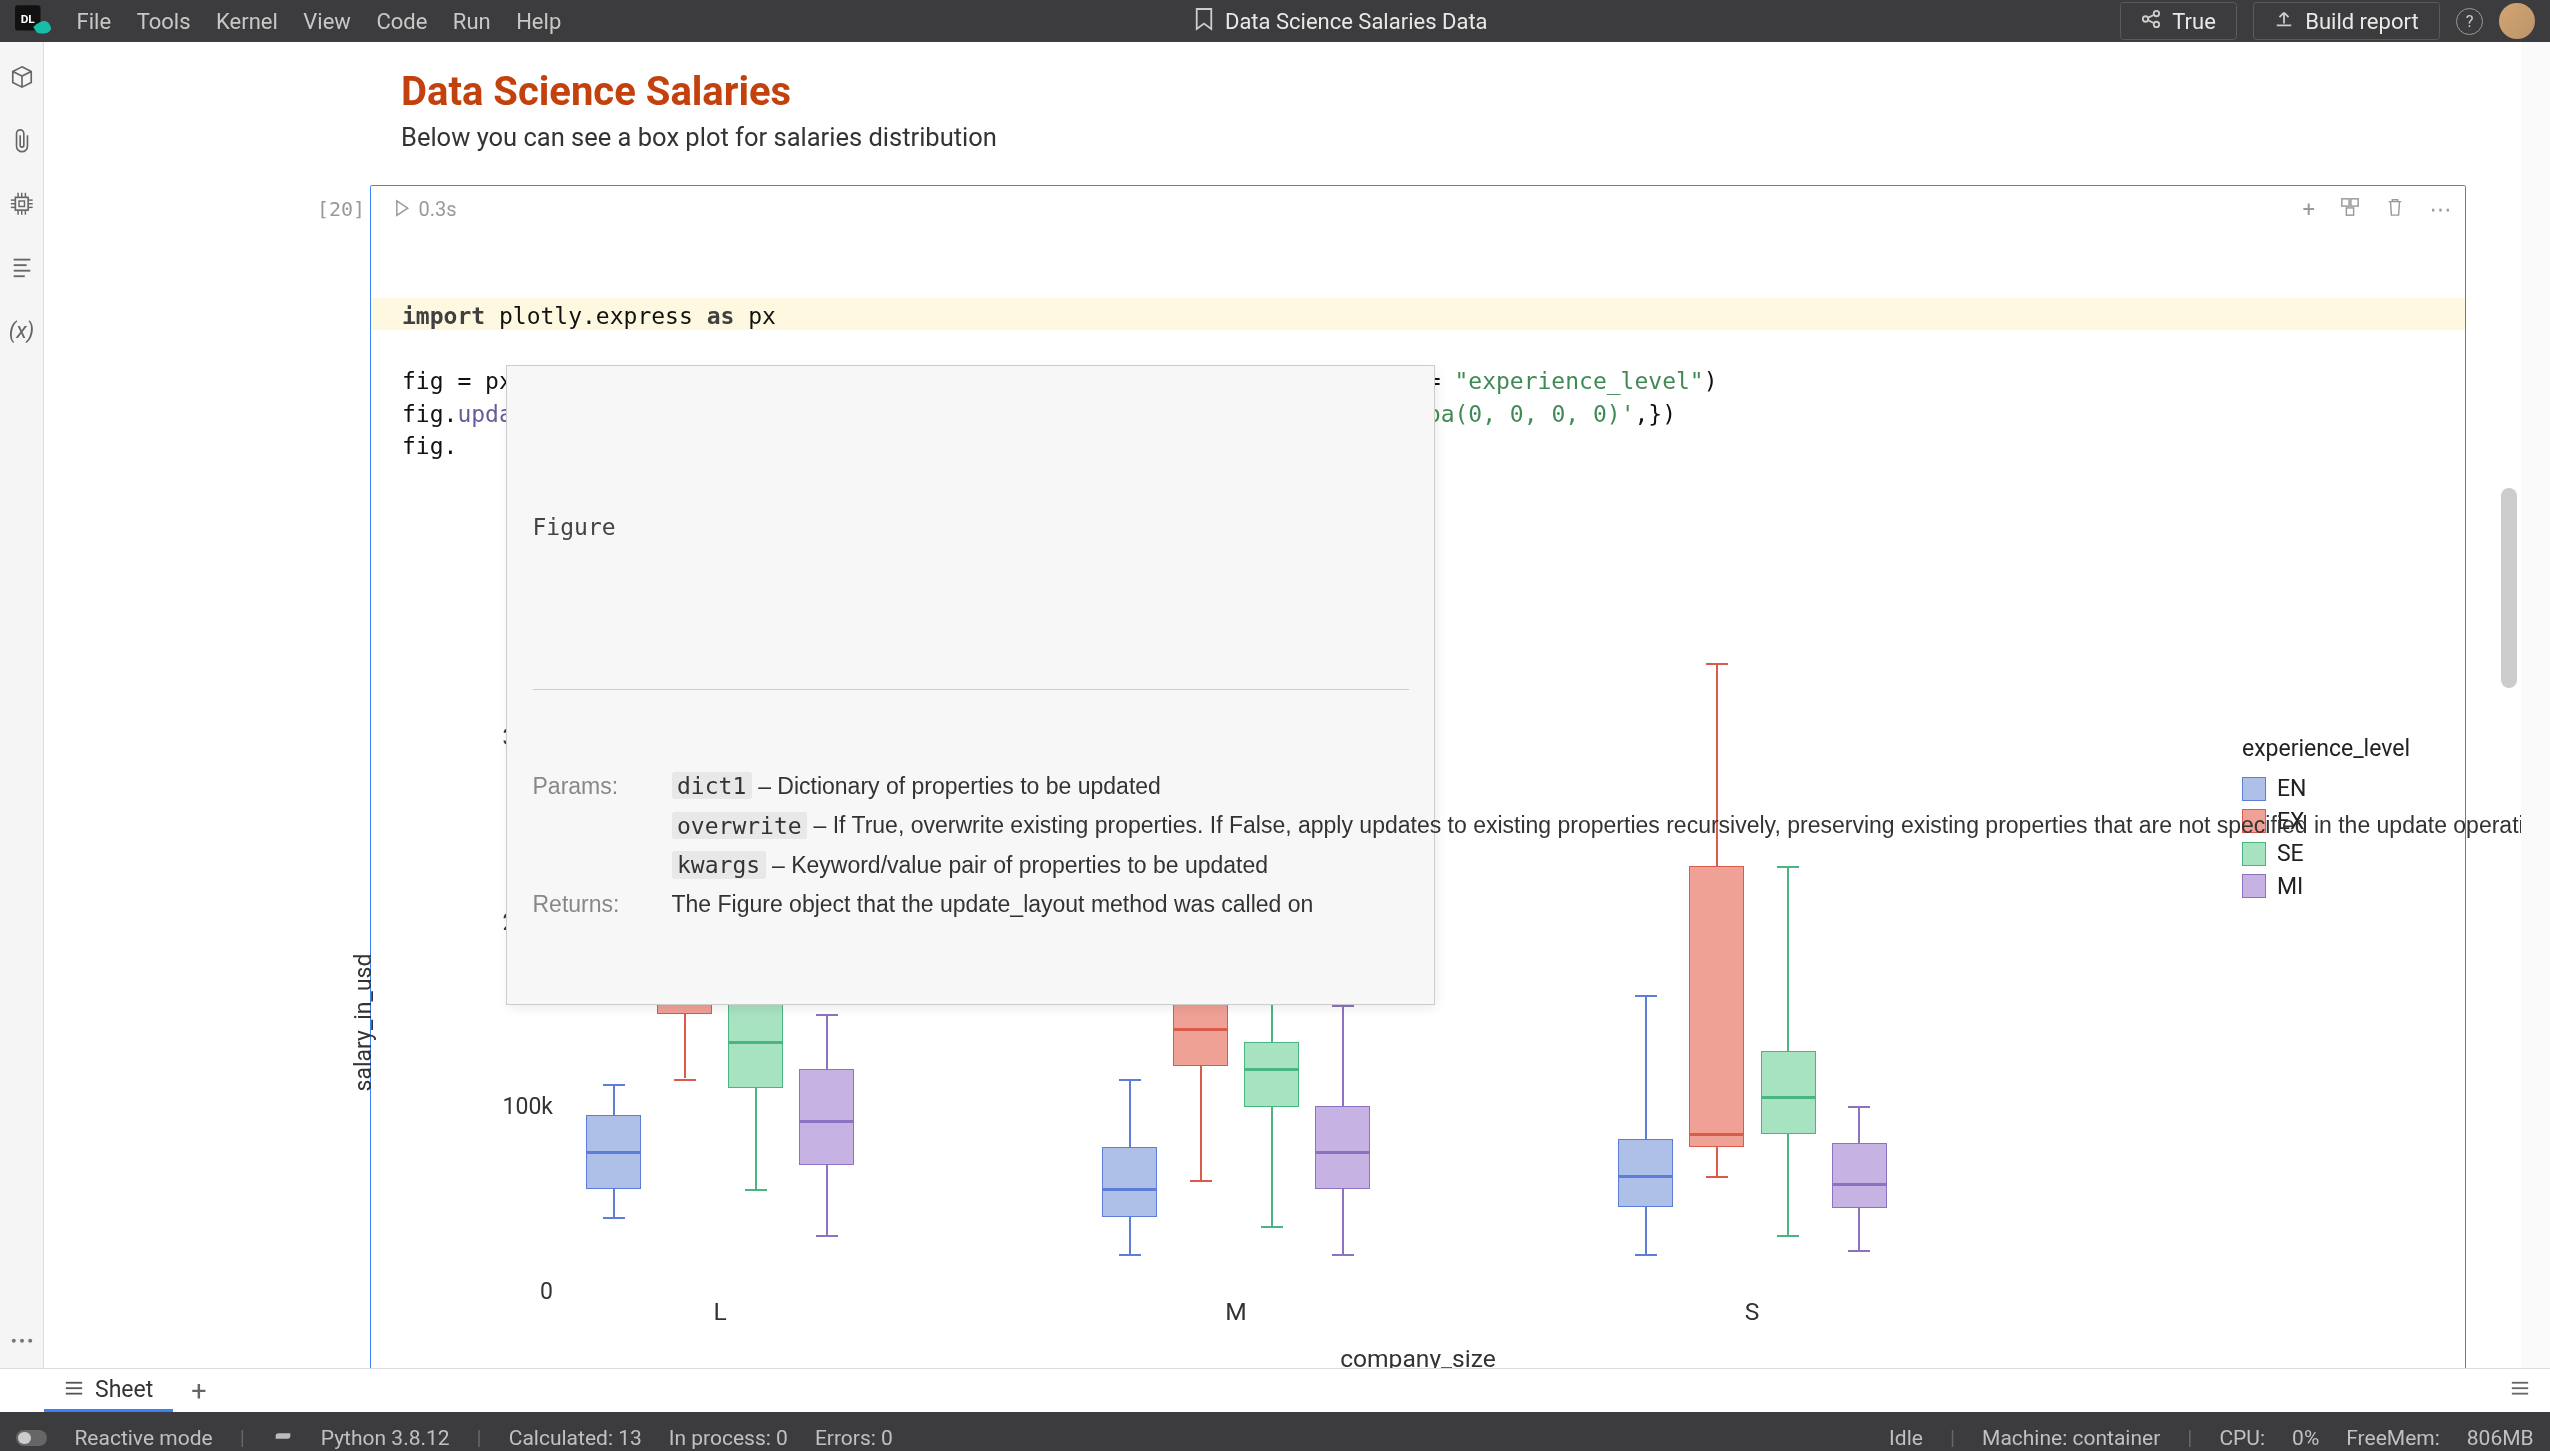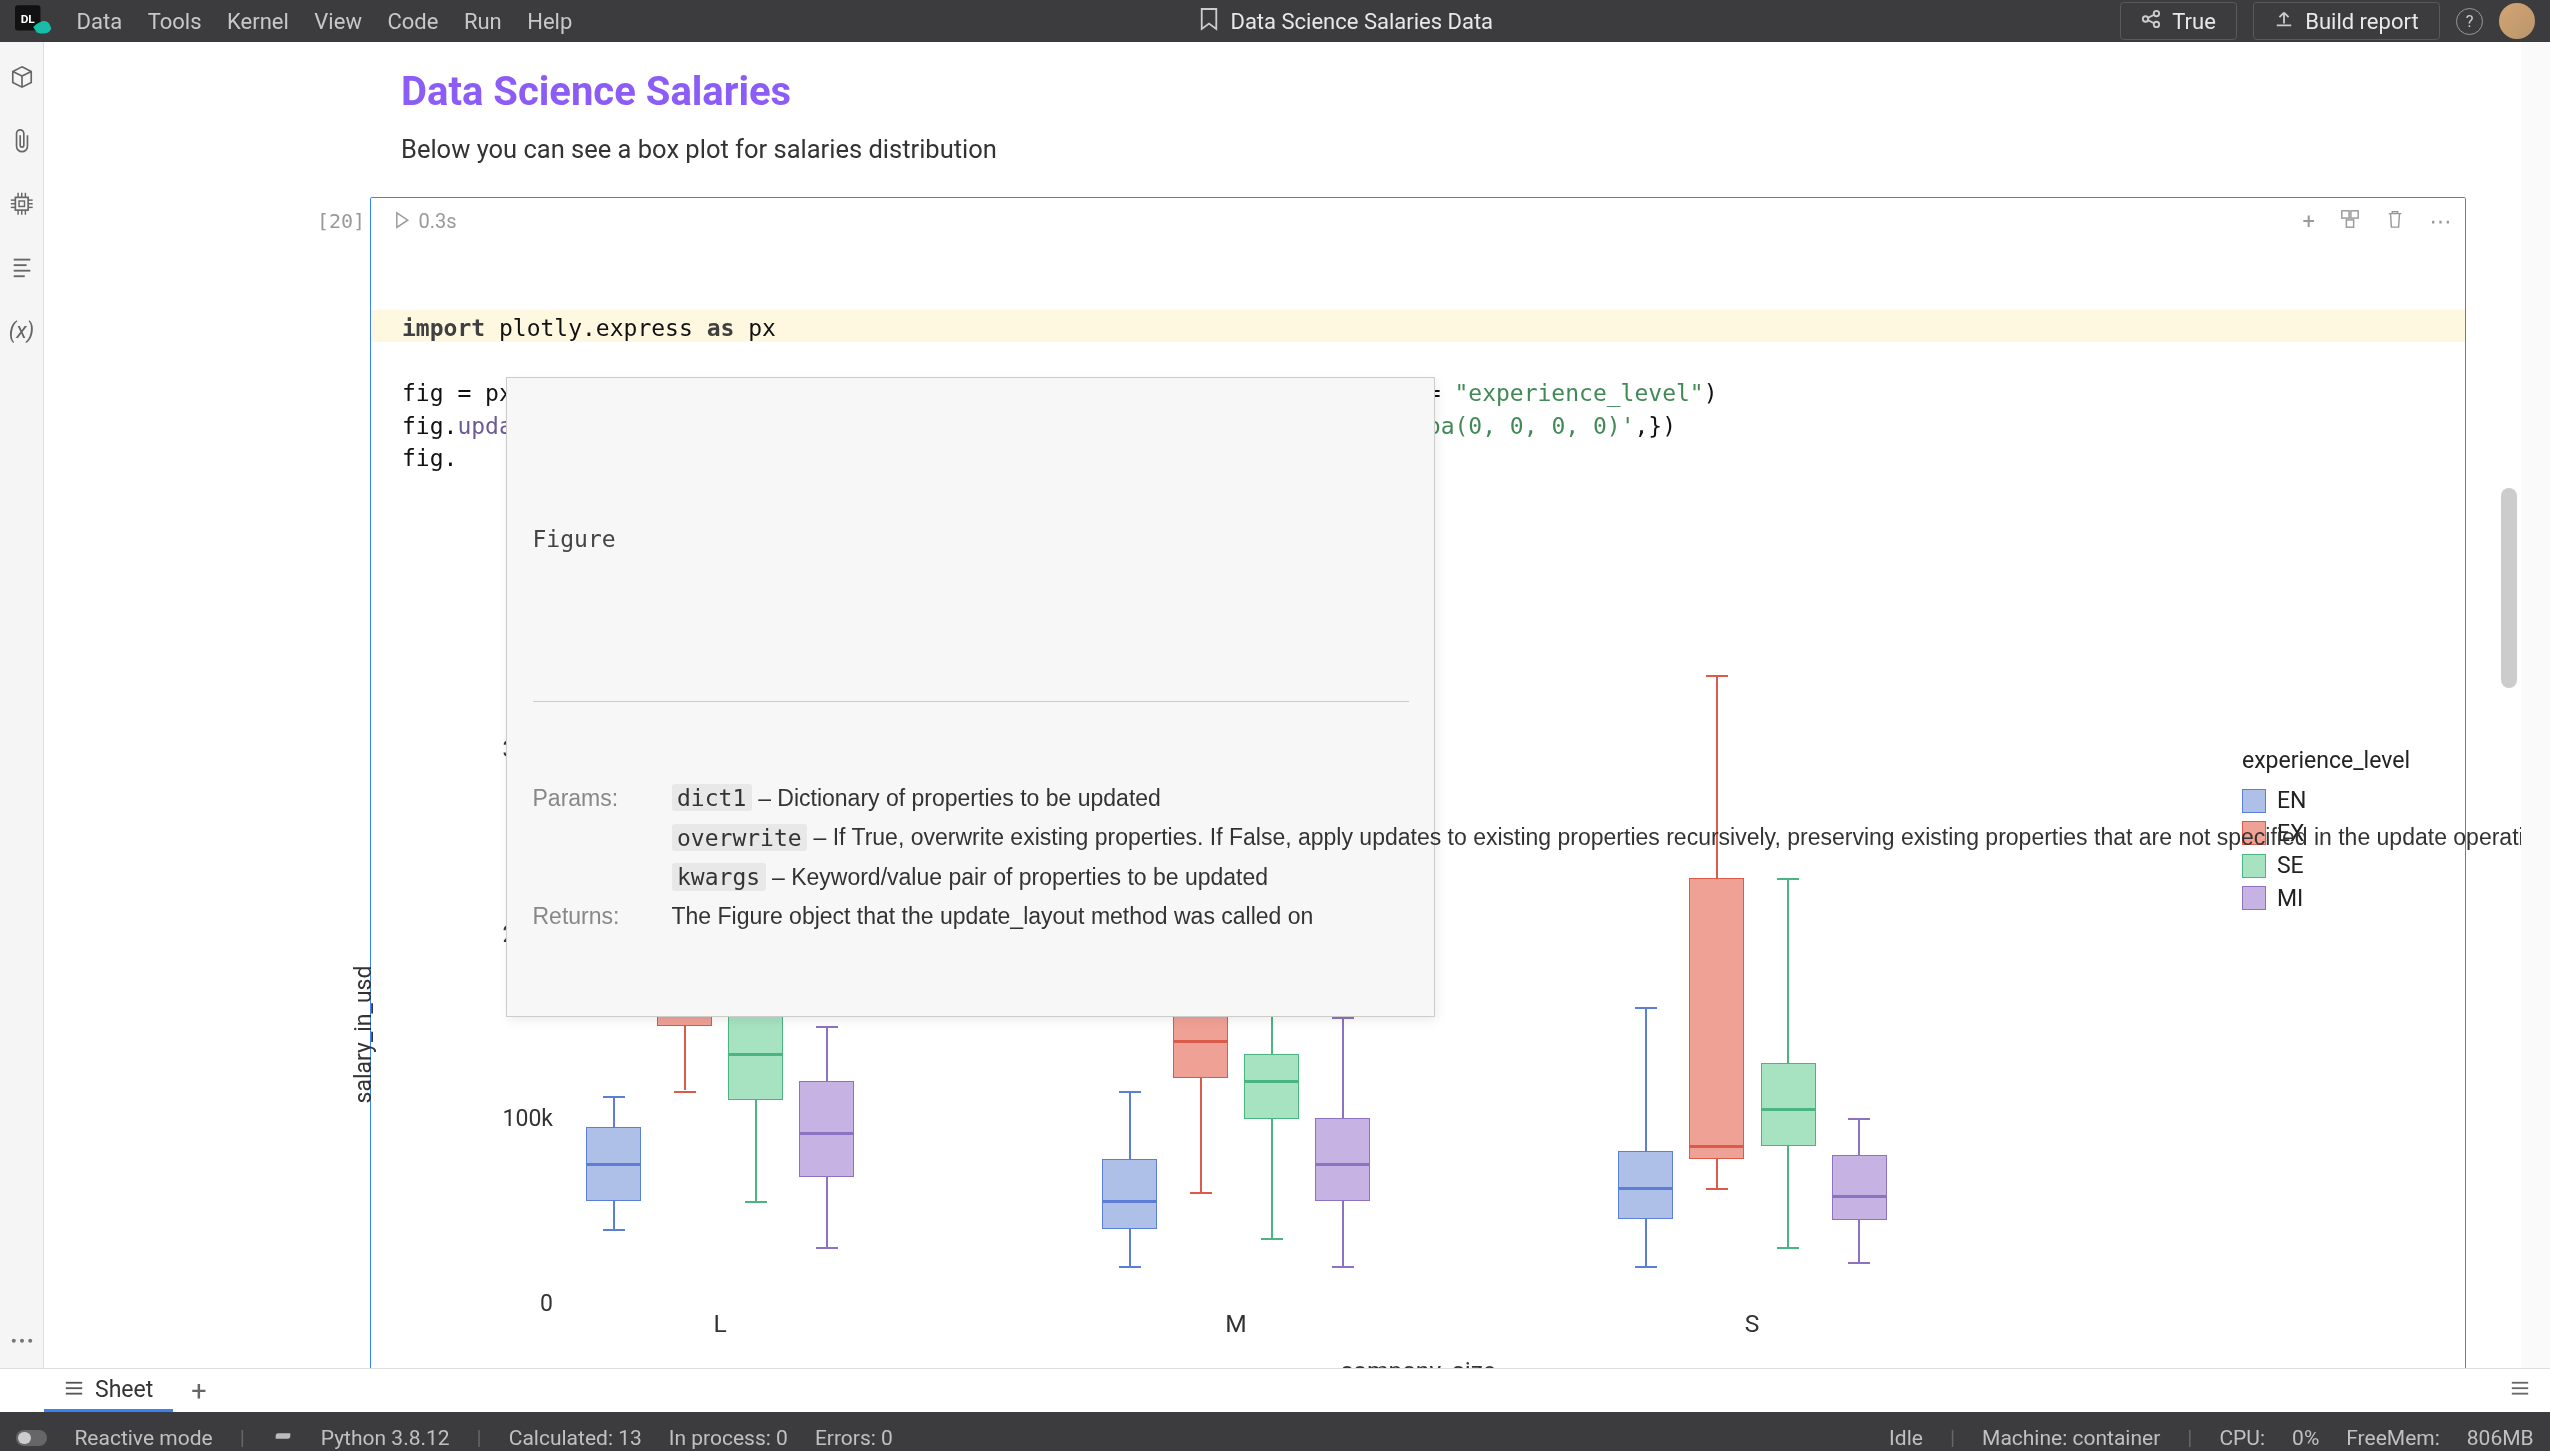--- a/index.html
+++ b/index.html
@@ -18,21 +18,21 @@
   
   
   .main-row { display: flex; height: calc(100% - 42px - 44px - 40px); }
   .left-rail { width: 44px; background: #f5f5f5; border-right: 0.9px solid #ddd; display: flex; flex-direction: column; align-items: center; padding-top: 22px; gap: 38px; color: #555; }
   .left-rail .rail-icon { width: 25.5px; height: 25.5px; cursor: pointer; display:flex; align-items:center; justify-content:center; }
   .left-rail-bottom { margin-top: auto; margin-bottom: 14.6px; }
   .content { flex: 1; overflow: auto; padding: 25.5px 0 0 0; position: relative; }
   .right-rail { width: 29px; background: #fafafa; }
   
   .doc-body { margin-left: 357px; margin-right: 109px; }
-  .doc-title { font-size: 40px; font-weight: 700; color: #8b5cf6; margin-bottom: 19px; }
+  .doc-title { font-size: 40px; font-weight: 700; color: #c2410c; margin-bottom: 7px; }
   .doc-subtitle { font-size: 25.5px; color: #333; margin-bottom: 33px; }
   
   
   .cell-wrap { margin-left: 273px; margin-right: 55px; position: relative; }
   .cell-counter { position: absolute; left: 0; top: 12.8px; color: #999; font-size: 20px; font-family: "Menlo","Consolas",monospace; }
   .cell-exec { position:absolute; left:78px; top:12.8px; display:flex; align-items:center; gap:9px; color:#999; font-size:20px; }
   .cell-toolbar { position:absolute; right:14.6px; top:12.8px; display:flex; gap:25.5px; color:#999; }
   .cell-toolbar .tb-icon { cursor:pointer; font-size:22px; }
   .cell-box { border: 1.8px solid #3b82f6; border-radius: 1.8px; margin-left: 53px; }
   .code-area { padding: 16.4px 31px 0 31px; font-family: "Menlo","Consolas",monospace; font-size: 23px; line-height: 1.42; white-space: pre; color: #111; position: relative; }
@@ -97,21 +97,21 @@
 
 <div class="menubar">
   <div class="menubar-logo">
     <svg width="40" height="33" viewBox="0 0 44 36" style="font-size:24px">
         <rect x="0" y="0" width="28" height="28" rx="3" fill="#111"></rect>
         <text x="14" y="20" text-anchor="middle" fill="#fff" font-size="13" font-weight="bold">DL</text>
         <path d="M20 24 Q36 10 40 26 Q36 34 24 30 Z" fill="#18bda7"></path>
       </svg>
   </div>
   <div class="menubar-items">
-    <span class="menubar-item">Data</span>
+    <span class="menubar-item">File</span>
     <span class="menubar-item">Tools</span>
     <span class="menubar-item">Kernel</span>
     <span class="menubar-item">View</span>
     <span class="menubar-item">Code</span>
     <span class="menubar-item">Run</span>
     <span class="menubar-item">Help</span>
   </div>
   <div class="menubar-center">
     <span><svg width="20" height="24" viewBox="0 0 22 26">
           <path d="M3 2h16v22l-8-6-8 6z" fill="none" stroke="#ccc" stroke-width="2"></path>

